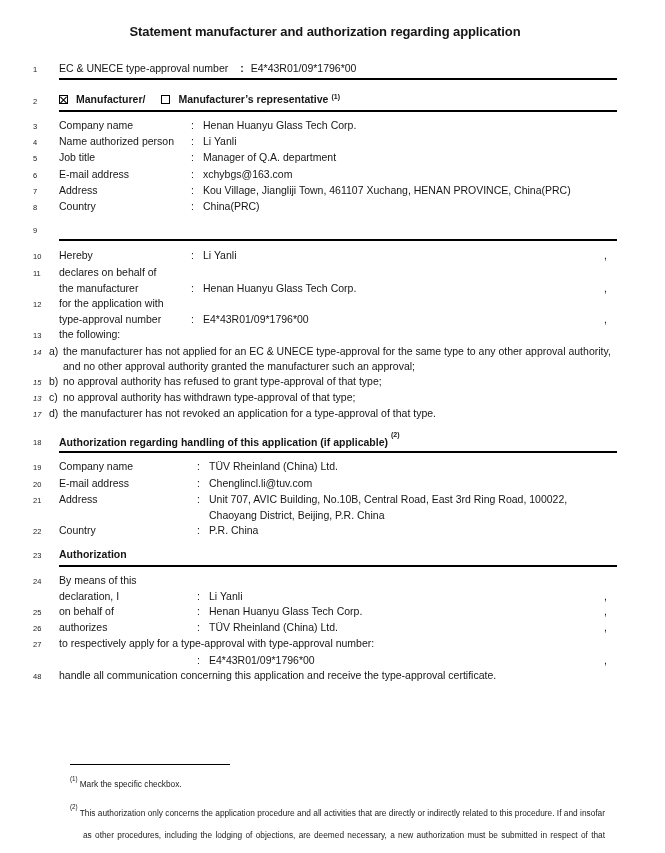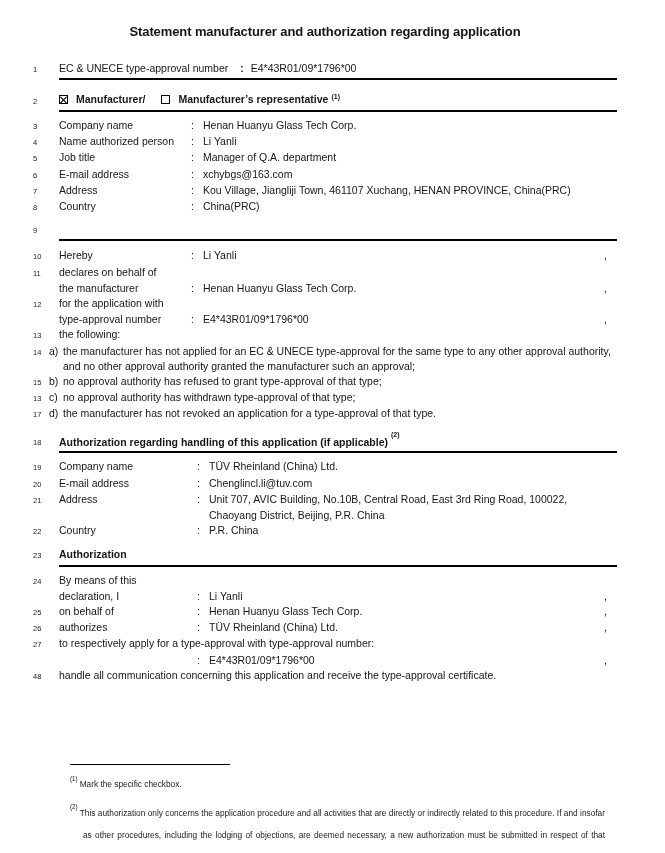--- a/index.html
+++ b/index.html
@@ -23,21 +23,21 @@
   .hd { font-weight:700; flex:1; }
   .rule { border-top:2px solid #000; margin-left:26px; margin-top:1px; }
   .mt6 { margin-top:6px; } .mt7 { margin-top:7px; } .mt8 { margin-top:8px; } .mt12 { margin-top:12px; }
   sup.ref { font-size:7px; font-weight:700; position:relative; top:-3.5px; margin-left:3px; }
   
   .cbrow { display:flex; align-items:center; flex:1; font-weight:700; }
   .cb { flex:none; display:inline-flex; align-items:center; justify-content:center;
         width:9px; height:9px; border:1.5px solid #000; margin-right:8px; background:#fff; }
   .cb.second { margin-left:16px; }
   
-  .item .num { width:16px; }
+  .item .num { width:16px;font-style:italic; }
   .letter { flex:none; width:14px; }
   .item-text { flex:1; }
   
   .c1 { margin:0 7px 0 12px; font-weight:700; }
   
   .fn-sep { width:160px; border-top:1px solid #000; margin:80px 0 10px 37px; }
   .fn { margin-left:37px; font-size:8.3px; padding-left:13px; text-indent:-13px; line-height:12px; margin-bottom:9px; color:#222; }
   .fn.multi { line-height:22.5px; width:535px; text-align:justify; margin-bottom:4px; }
   .fn sup { font-size:6.3px; position:relative; top:-2.5px; margin-right:2px; }
 </style>

